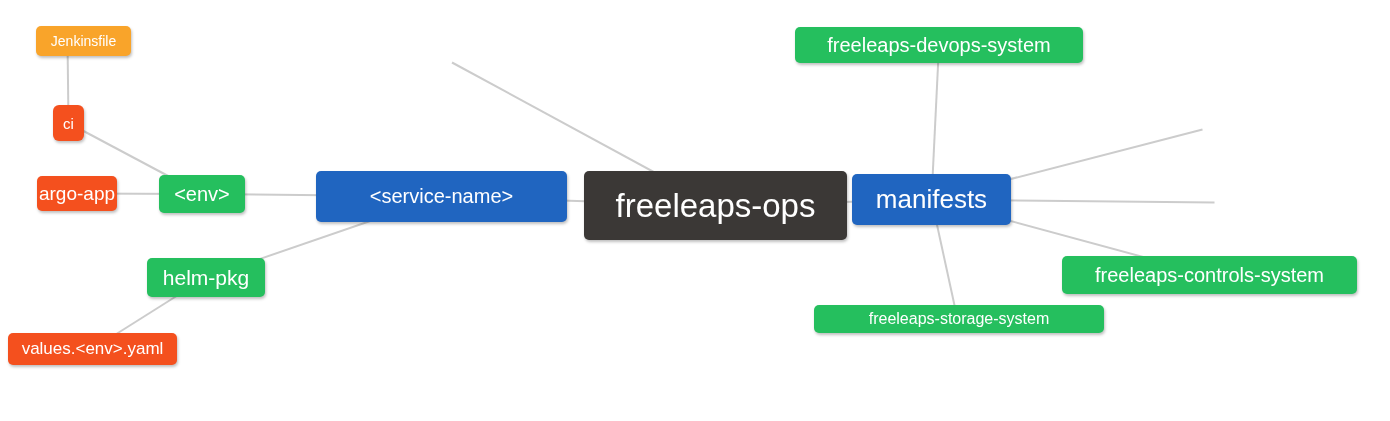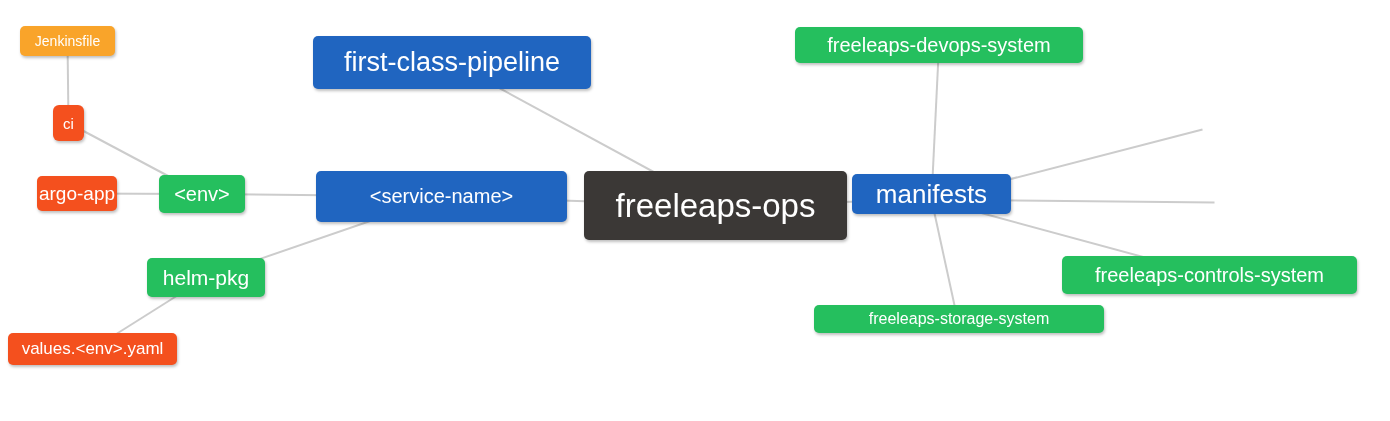--- a/index.html
+++ b/index.html
@@ -38,21 +38,21 @@
     border-radius: 5px;
     box-shadow: 1px 2px 3px rgba(0,0,0,0.25);
     white-space: nowrap;
     box-sizing: border-box;
     cursor: pointer;
     user-select: none;
   }
   .c-blue   { background: var(--c-blue,   #2065c0); }
   .c-green  { background: var(--c-green,  #25bf5e); text-align: right; }
   .c-red    { background: var(--c-red,    #f4501e); }
-  .c-orange { background: var(--c-orange, #f9a42a); }
+  .c-orange { background: var(--c-orange, #f9a42a); margin-left: 16px; }
   .c-dark   { background: var(--c-dark,   #3b3836); }
 </style>
 </head>
 <body>
 
 <div class="canvas">
 
   <svg class="edges">
       <line x1="67.5" y1="41" x2="68.5" y2="123" class="edge"></line>
       <line x1="68.5" y1="123" x2="202" y2="194" class="edge"></line>
@@ -71,31 +71,30 @@
     </svg>
 
   <div class="node c-orange" style="left:20px;  top:26px;  width:95px;  height:30px; font-size:14px">Jenkinsfile</div>
 
   <div class="node c-red" style="left:53px;  top:105px; width:31px;  height:36px; font-size:15px; border-radius:6px">ci</div>
 
   <div class="node c-red" style="left:37px;  top:176px; width:80px;  height:35px; font-size:19px">argo-app</div>
 
   <div class="node c-green" style="left:159px; top:175px; width:86px;  height:38px; font-size:20px">&lt;env&gt;</div>
 
-  <div class="node c-blue" style="left:313px; top:36px;  width:278px; height:53px; font-size:27px">first-class-pipeline</div>
 
   <div class="node c-blue" style="left:316px; top:171px; width:251px; height:51px; font-size:20px">&lt;service-name&gt;</div>
 
   <div class="node c-green" style="left:147px; top:258px; width:118px; height:39px; font-size:21px">helm-pkg</div>
 
   <div class="node c-red" style="left:8px;   top:333px; width:169px; height:32px; font-size:17px">values.&lt;env&gt;.yaml</div>
 
   <div class="node c-dark" style="left:584px; top:171px; width:263px; height:69px; font-size:33px">freeleaps-ops</div>
 
-  <div class="node c-blue" style="left:852px; top:174px; width:159px; height:40px; font-size:26px">manifests</div>
+  <div class="node c-blue" style="left:852px; top:174px; width:159px; height:51px; font-size:26px">manifests</div>
 
   <div class="node c-green" style="left:795px; top:27px;  width:288px; height:36px; font-size:20px">freeleaps-devops-system</div>
 
 
 
   <div class="node c-green" style="left:1062px;top:256px; width:295px; height:38px; font-size:20px">freeleaps-controls-system</div>
 
   <div class="node c-green" style="left:814px; top:305px; width:290px; height:28px; font-size:16px">freeleaps-storage-system</div>
 
 </div>

